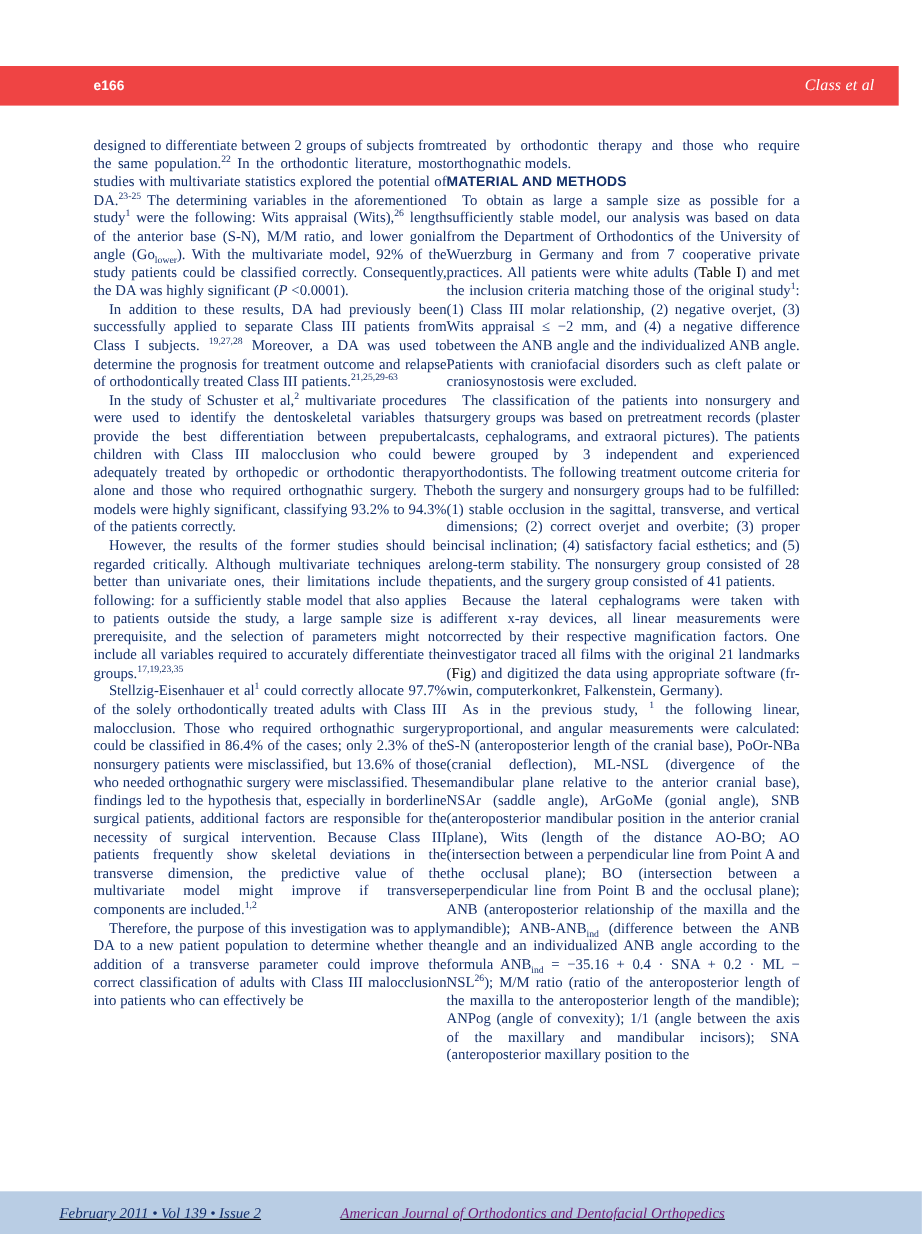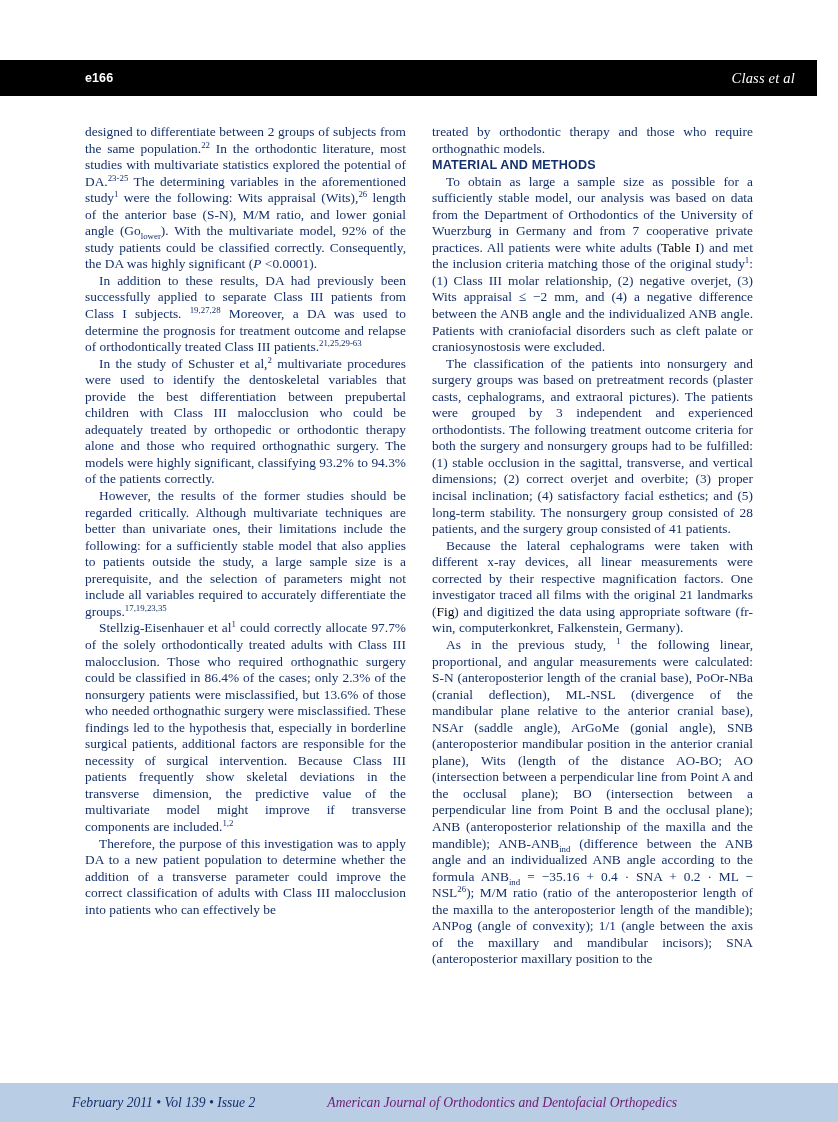--- a/index.html
+++ b/index.html
@@ -24,21 +24,21 @@
     background: #ffffff;
   }
 
   
   .header-bar {
     position: absolute;
     left: 0;
     top: 60px;
     width: 817px;
     height: 36px;
-    background: #000000;
+    background: #ef4444;
     box-sizing: border-box;
     display: flex;
     align-items: center;
     justify-content: space-between;
     padding: 0 22px 0 85px;
   }
   .header-folio {
     color: #ffffff;
     font-family: "Liberation Sans", "DejaVu Sans", sans-serif;
     font-size: 12.5px;
@@ -56,21 +56,20 @@
   }
 
   
   .columns {
     position: absolute;
     left: 85px;
     top: 124px;
     width: 668px;
     height: 935px;
     display: flex;
-    gap: 26px;
   }
   .col {
     width: 321px;
     flex: 0 0 321px;
   }
 
   .col p {
     margin: 0;
     color: #14306b;
     font-family: "Liberation Serif", "DejaVu Serif", serif;
@@ -119,21 +118,22 @@
   .footer-bar {
     position: absolute;
     left: 0;
     top: 1083px;
     width: 838px;
     height: 39px;
     background: #b9cde4;
     box-sizing: border-box;
     display: flex;
     align-items: center;
-    padding-left: 72px;
+    padding-left: 54px;
+    text-decoration: underline;
   }
   .footer-left {
     color: #14306b;
     font-family: "Liberation Serif", "DejaVu Serif", serif;
     font-style: italic;
     font-size: 13.6px;
     line-height: 1;
     white-space: nowrap;
   }
   .footer-right {

